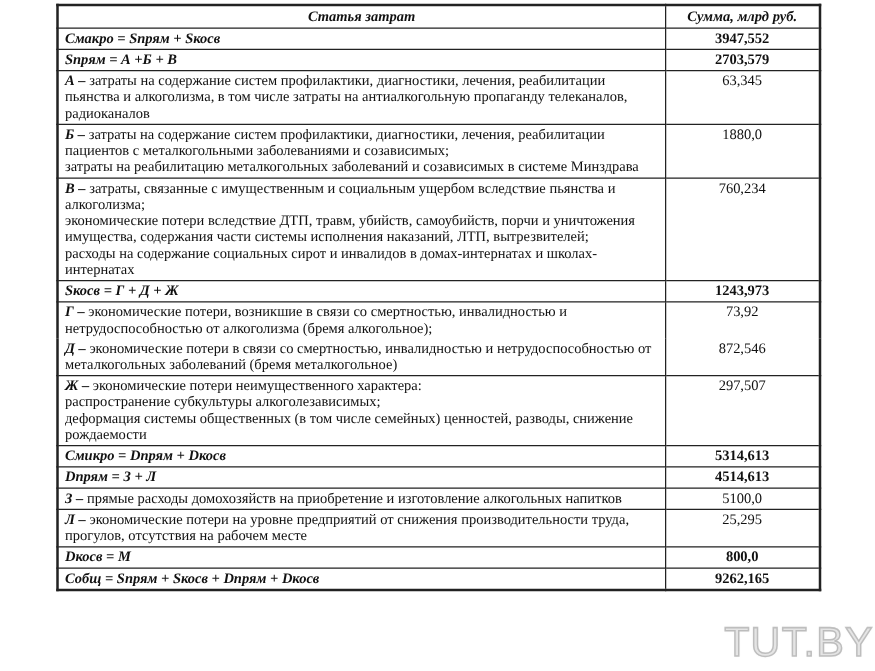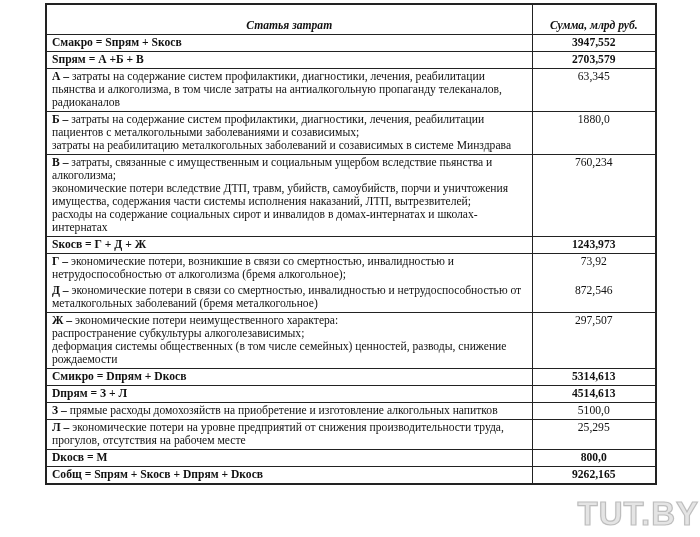--- a/index.html
+++ b/index.html
@@ -38,40 +38,41 @@
   col.c-amt  { width: 124px; }
   th, td {
     border: 1px solid #222;
     padding: 1px 5px 2px 5px;
     vertical-align: top;
   }
   th {
     font-weight: bold;
     font-style: italic;
     text-align: center;
-    padding-top: 14px;
+    padding-top: 2px;
     padding-bottom: 2px;
   }
   td.amt {
     text-align: center;
   }
   td.amt.bold {
     font-weight: bold;
   }
   span.formula, span.term {
     font-weight: bold;
+    font-style: italic;
   }
   tr.no-bb td { border-bottom-style: hidden; }
   tr.no-bt td { border-top-style: hidden; margin-top: 48px; }
   .watermark {
     position: absolute;
     right: 1px;
     bottom: 4px;
     font-family: "Liberation Sans", sans-serif;
-    font-weight: bold;
+    font-weight: normal;
     font-size: 33px;
     letter-spacing: 1px;
     color: rgba(245, 245, 245, 0.55);
     -webkit-text-stroke: 1.2px rgba(170, 170, 170, 0.7);
     text-shadow: 0 0 1px rgba(160,160,160,0.5);
     pointer-events: none;
   }
 </style>
 </head>
 <body>

